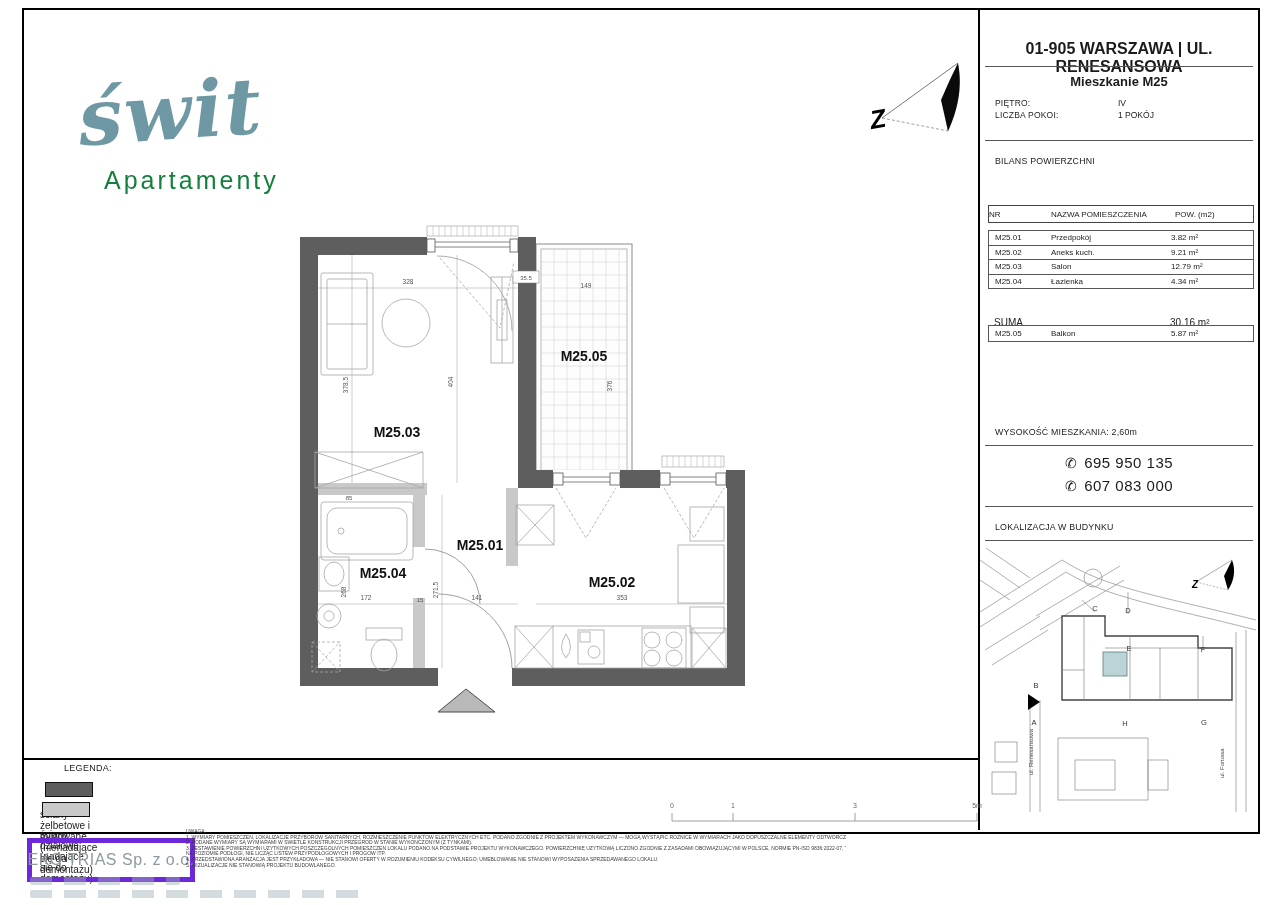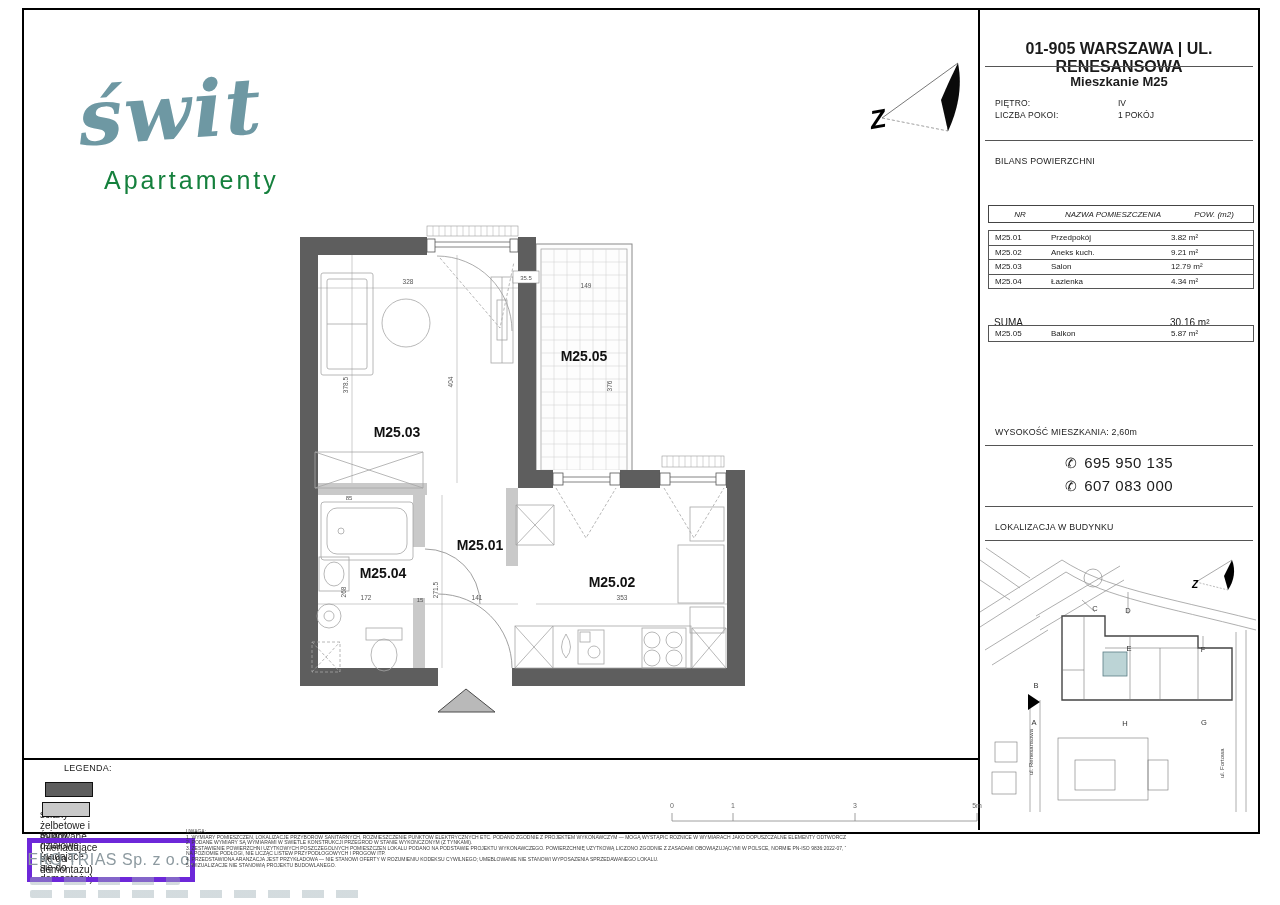--- a/index.html
+++ b/index.html
@@ -16,21 +16,21 @@
   .logo-sub{left:104px;top:166px;font-size:25px;letter-spacing:3px;}
   
   .addr{left:985px;top:40px;width:268px;text-align:center;font-weight:bold;font-size:16px;}
   .unit-title{left:985px;top:74px;width:268px;text-align:center;font-weight:bold;font-size:13px;}
   .kv-label{font-size:8.5px;letter-spacing:.2px;}
   .kv-value{font-size:8.5px;}
   .sec-label{font-size:8.8px;letter-spacing:.2px;}
   
   .tbl-head{left:988px;top:205px;width:264px;height:16px;border:1px solid #444;
             display:flex;align-items:center;font-size:8px;}
-  .tbl-head span{text-align:center;font-style:italic;}
+  .tbl-head span{text-align:left;}
   .th0{width:62px;} .th1{width:124px;} .th2{flex:1;}
   .tbl-rows{left:988px;top:230px;width:264px;border-top:1px solid #555;
             border-left:1px solid #555;border-right:1px solid #555;}
   .trow{display:flex;height:13.5px;align-items:center;font-size:8px;border-bottom:1px solid #555;}
   .tc{display:block;}
   .c0{width:56px;padding-left:6px;} .c1{width:118px;} .c2{flex:1;padding-left:2px;}
   .suma-row{left:988px;top:285px;width:264px;height:14px;display:flex;align-items:flex-start;font-size:10px;margin-top:32px;}
   .balc-row{left:988px;top:325px;width:264px;height:15px;border:1px solid #555;
             display:flex;align-items:center;font-size:8px;}
   

